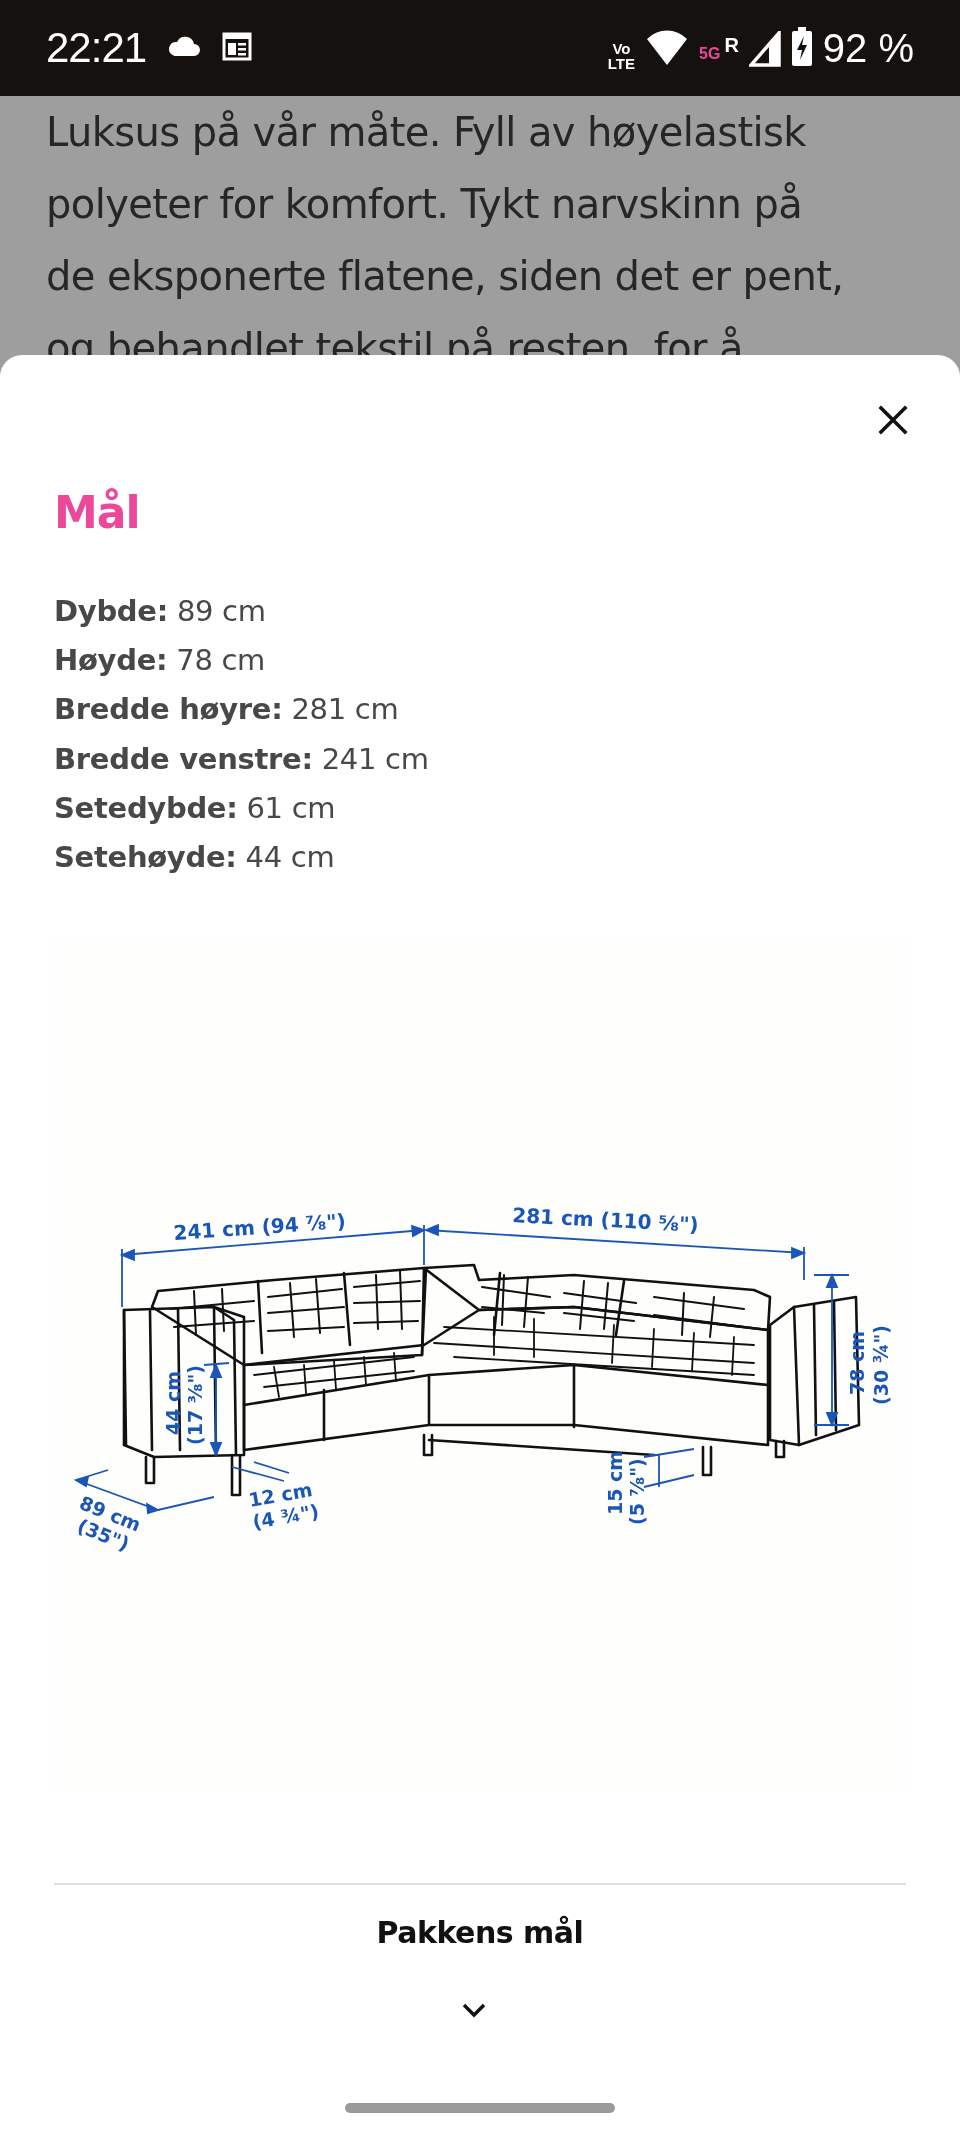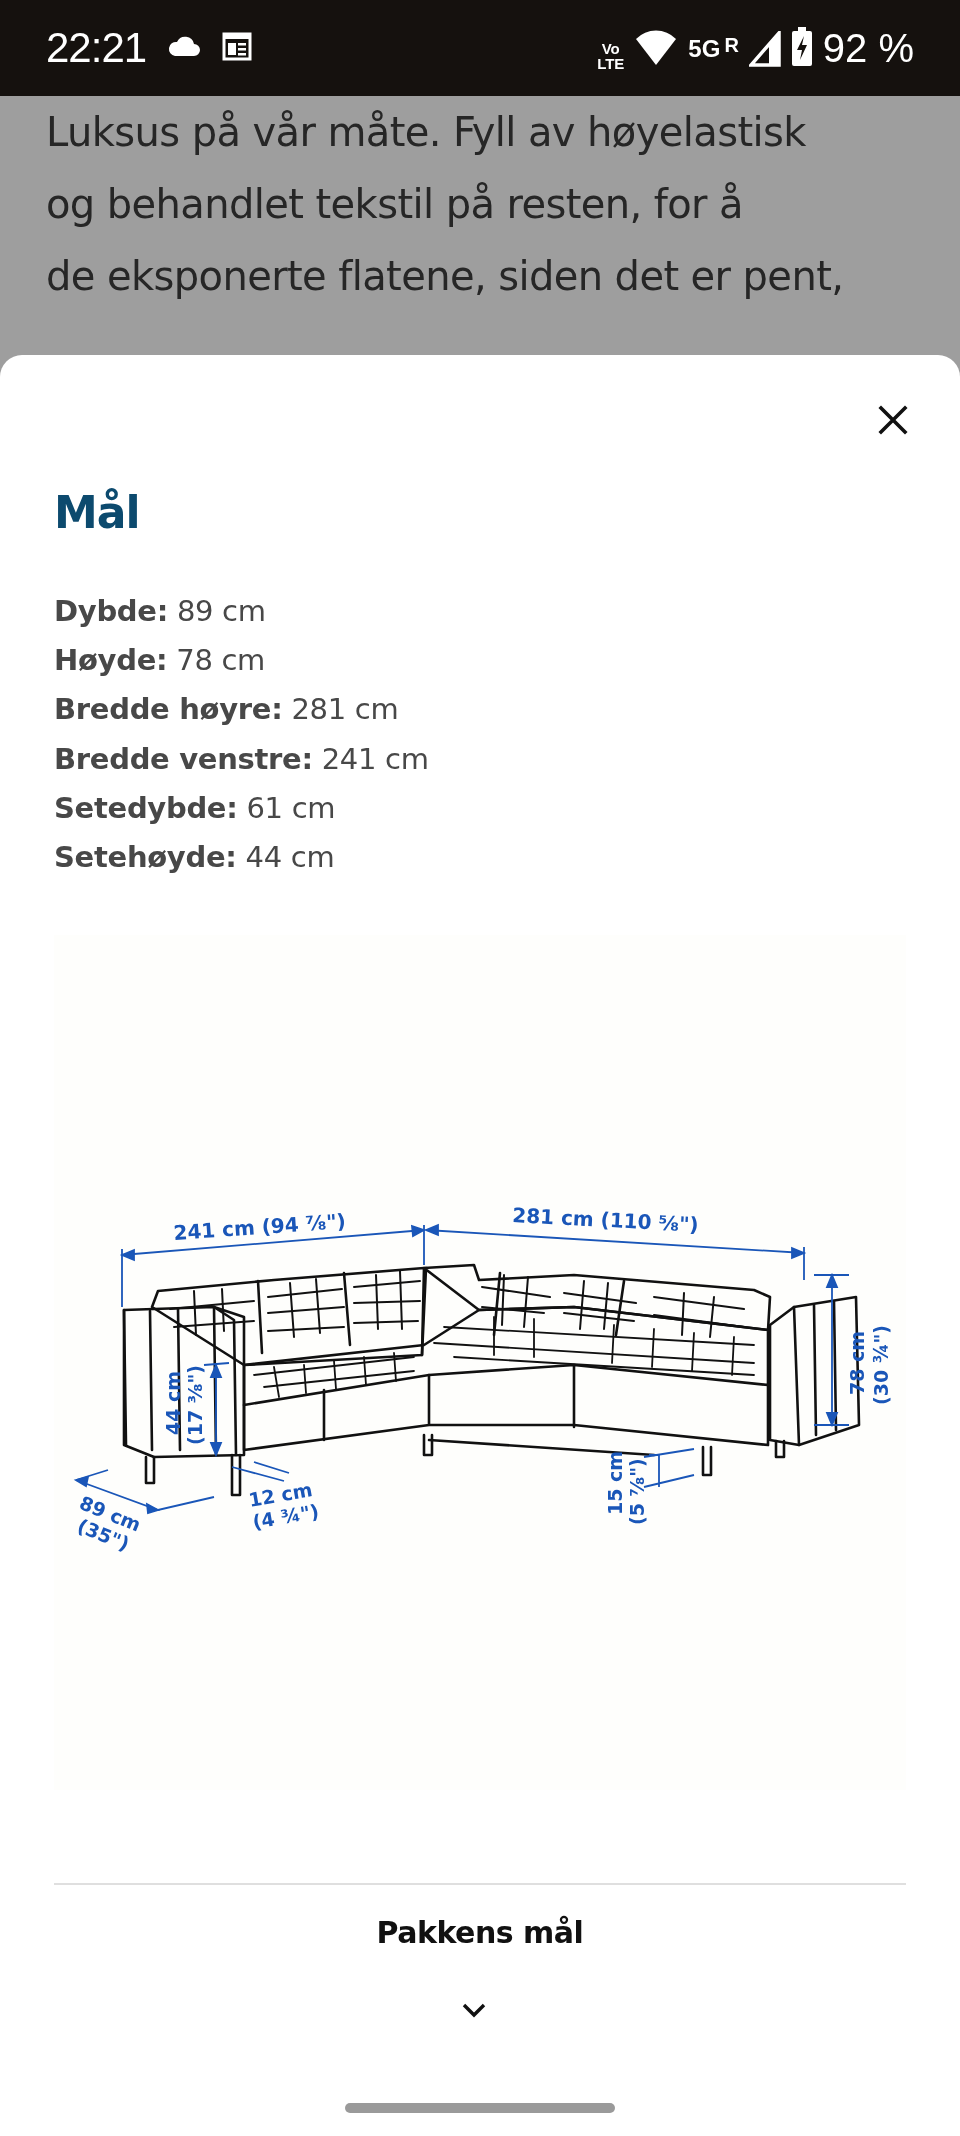--- a/index.html
+++ b/index.html
@@ -9,21 +9,21 @@
   
   .status-bar {
     position: absolute; top: 0; left: 0; width: 960px; height: 96px;
     background: #15110e; color: #fff; display: flex; align-items: center;
     padding: 0 46px; z-index: 5;
   }
   .status-left { display: flex; align-items: center; gap: 21px; }
   .status-time { font-family: "Liberation Sans", sans-serif; font-size: 42px; font-weight: 500; letter-spacing: -1px; }
   .status-right { margin-left: auto; display: flex; align-items: flex-end; gap: 10px; }
   .volte { font-family: "Liberation Sans", sans-serif; font-size: 15px; line-height: 15px; font-weight: bold; text-align: center; }
-  .fiveg { font-family: "Liberation Sans", sans-serif; font-size: 24px; font-weight: bold; color: #ffffff; position: relative; top: -8px; }
+  .fiveg { font-family: "Liberation Sans", sans-serif; font-size: 16px; font-weight: bold; color: #ec4899; position: relative; top: -8px; }
   .roam { font-family: "Liberation Sans", sans-serif; font-size: 20px; font-weight: bold; position: relative; top: -14px; margin-left: -6px; }
   .battery-pct { font-family: "Liberation Sans", sans-serif; font-size: 40px; font-weight: 500; }
 
   
   .bg-content {
     position: absolute; top: 96px; left: 0; width: 960px; height: 300px;
     background: #9e9e9e; padding: 0 46px; overflow: hidden;
   }
   .bg-text {
     font-family: "DejaVu Sans", sans-serif; font-size: 40px; line-height: 72px;
@@ -35,21 +35,21 @@
     position: absolute; top: 355px; left: 0; width: 960px; height: 1781px;
     background: #ffffff; border-radius: 22px 22px 0 0; z-index: 3;
   }
   .close-btn {
     position: absolute; top: 38px; right: 40px; width: 54px; height: 54px;
     display: flex; align-items: center; justify-content: center; cursor: pointer;
   }
   .sheet-title {
     position: absolute; top: 132px; left: 54px;
     font-family: "DejaVu Sans", sans-serif; font-weight: bold; font-size: 44px;
-    color: #0c4a6e; letter-spacing: -1px;
+    color: #ec4899; letter-spacing: -1px;
   }
   .dims-list { position: absolute; top: 232px; left: 54px; }
   .dim-row {
     font-family: "DejaVu Sans", sans-serif; font-size: 29px; line-height: 49.2px;
     color: #484848; letter-spacing: -0.3px;
   }
   .dim-label { font-weight: bold; }
 
   .product-image {
     position: absolute; top: 580px; left: 54px; width: 852px; height: 855px;
@@ -121,22 +121,23 @@
           <path d="M13 9 L6 23 L11 23 L9 33 L16 18 L11 18 Z" fill="#15110e"></path>
         </svg>
     </span>
     <span class="battery-pct">92 %</span>
   </div>
 </div>
 
 <div class="bg-content">
   <div class="bg-text">
     <div>Luksus på vår måte. Fyll av høyelastisk</div>
+    <div>polyeter for komfort. Tykt narvskinn på</div>
+    <div>de eksponerte flatene, siden det er pent,</div>
     <div>og behandlet tekstil på resten, for å</div>
-    <div>de eksponerte flatene, siden det er pent,</div>
   </div>
 </div>
 
 <div class="sheet">
   <div class="close-btn">
     <svg width="30" height="30" viewBox="0 0 30 30">
       <path d="M3 3 L27 27 M27 3 L3 27" stroke="#111" stroke-width="3.6" stroke-linecap="square"></path>
     </svg>
   </div>
 

